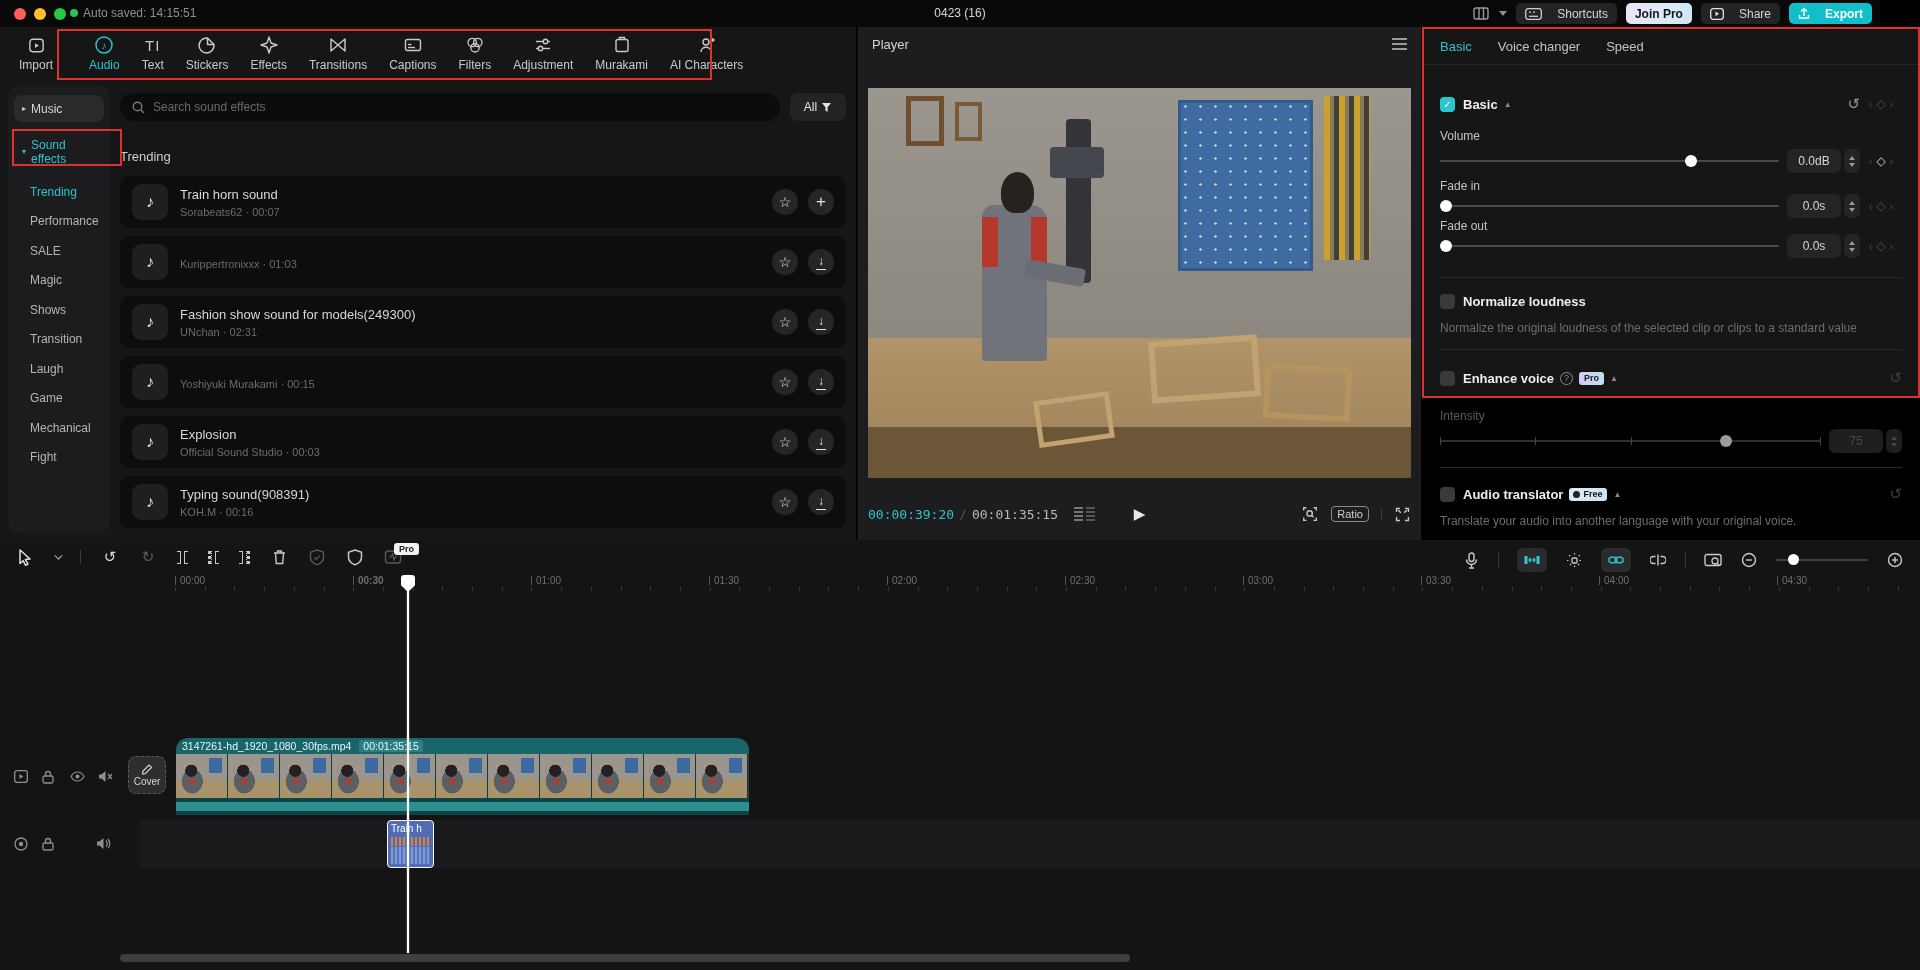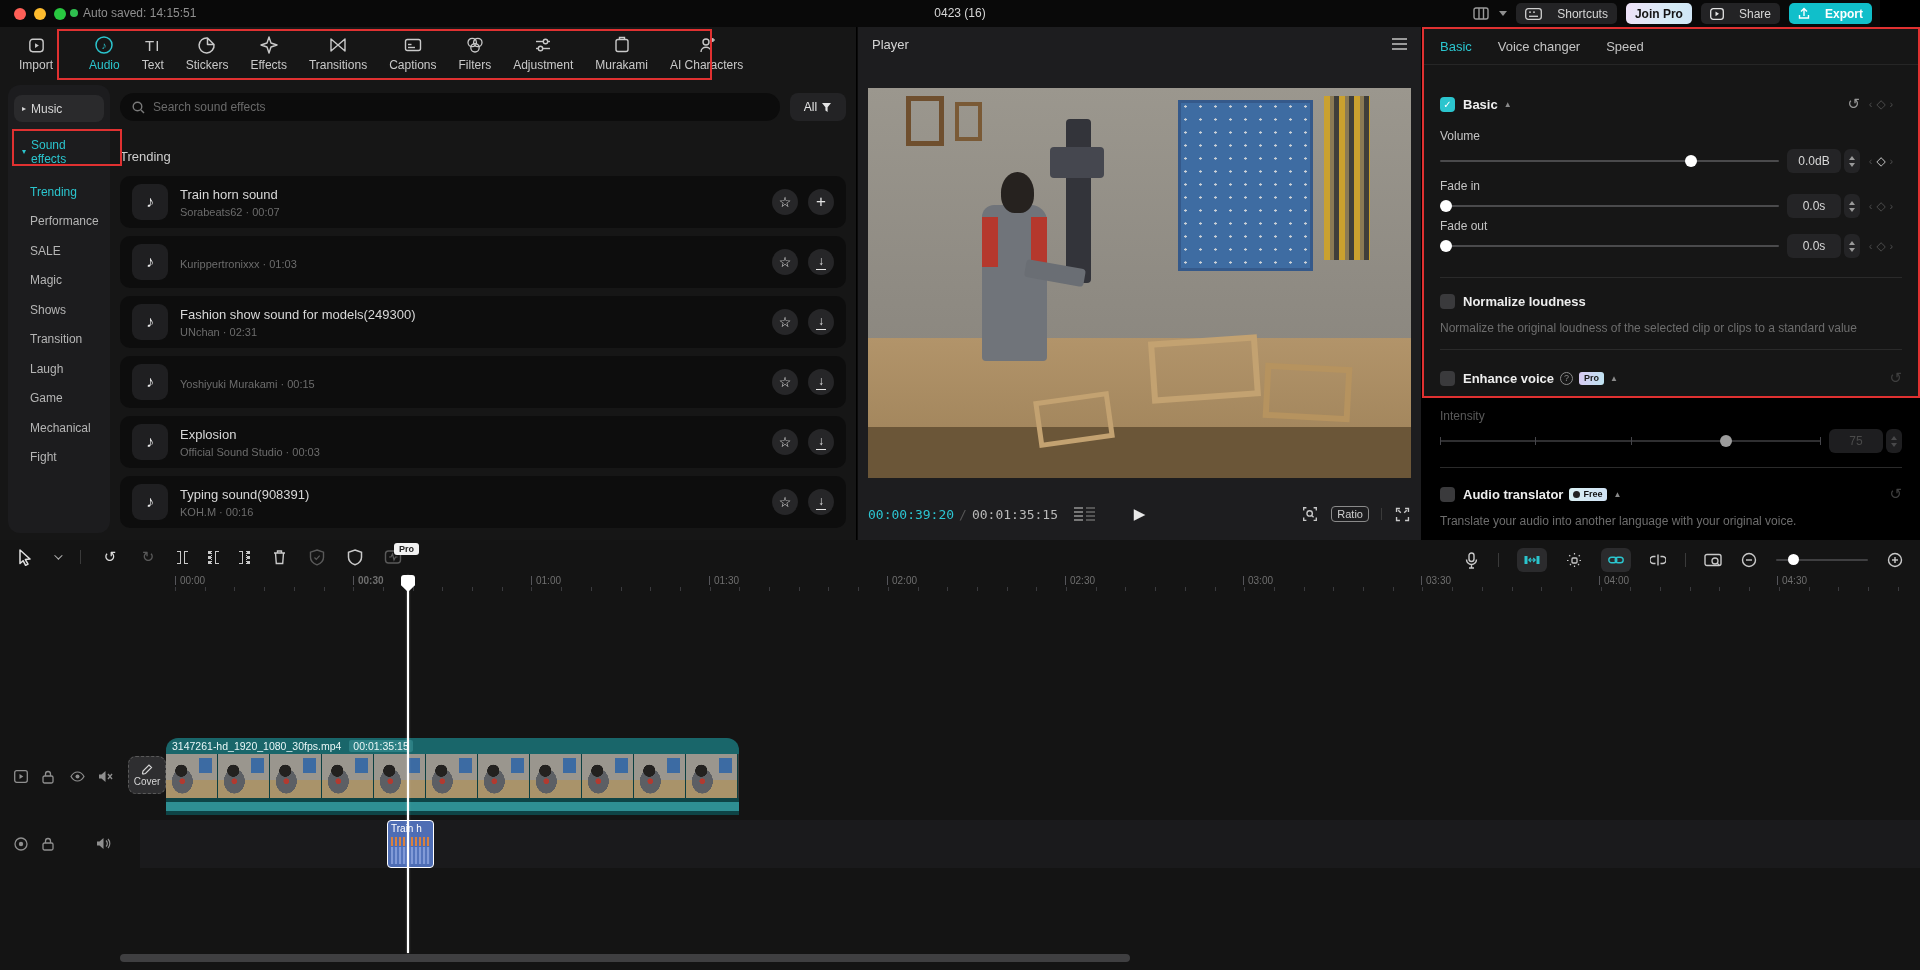--- a/index.html
+++ b/index.html
@@ -156,21 +156,21 @@
   .zslider .th { position:absolute; top:0; left:12px; width:11px; height:11px; border-radius:50%; background:#fff; cursor:pointer; }
   .protip { position:absolute; top:3px; left:394px; background:#f2f2f2; color:#222; font-size:9px; font-weight:bold; border-radius:3px; padding:1px 5px; z-index:5; }
   .ruler { position:absolute; top:33px; left:0; right:0; height:18px;
     background-image:repeating-linear-gradient(90deg,#3a3a3e 0 1px,transparent 1px 29.7px);
     background-repeat:no-repeat; background-size:1780px 4px; background-position:175px bottom; }
   .rlab { position:absolute; top:2px; display:flex; align-items:center; gap:4px; color:#6f6f6f; font-size:10px; }
   .rlab::before { content:""; width:1px; height:9px; background:#55555a; }
   .gut { position:absolute; color:#8f8f8f; }
   .coverbtn { position:absolute; left:128px; top:216px; width:38px; height:38px; background:#2e2e30; border:1px dashed #5a5a5a; border-radius:8px; display:flex; flex-direction:column; align-items:center; justify-content:center; gap:1px; cursor:pointer; }
   .coverbtn .cl { font-size:10px; color:#d5d5d5; }
-  .vclip { position:absolute; left:166px; top:198px; width:573px; height:94px; border-radius:12px; overflow:hidden; cursor:pointer; }
+  .vclip { position:absolute; left:176px; top:198px; width:573px; height:94px; border-radius:12px; overflow:hidden; cursor:pointer; }
   .vclip-h { height:16px; background:#19666a; display:flex; align-items:center; gap:8px; padding:0 6px; }
   .vclip-h .fn { font-size:10.5px; color:#e8f6f6; white-space:nowrap; }
   .vclip-h .dur { font-size:10.5px; color:#e8f6f6; background:#2b7f83; border-radius:2px; padding:0 4px; }
   .strip { height:44px; display:flex; overflow:hidden; background:#3c3c3c; }
   .th2 { position:relative; flex:0 0 52px; height:44px; border-right:1px solid #0c3f41;
     background:
       radial-gradient(circle at 32% 62%, #b23a30 0 6%, transparent 7%),
       radial-gradient(circle at 30% 38%, #23211f 0 13%, transparent 14%),
       radial-gradient(ellipse 34% 46% at 32% 62%, #5c5f64 0 60%, transparent 61%),
       linear-gradient(#9a968e 0 58%, #a9936a 58% 100%); }

